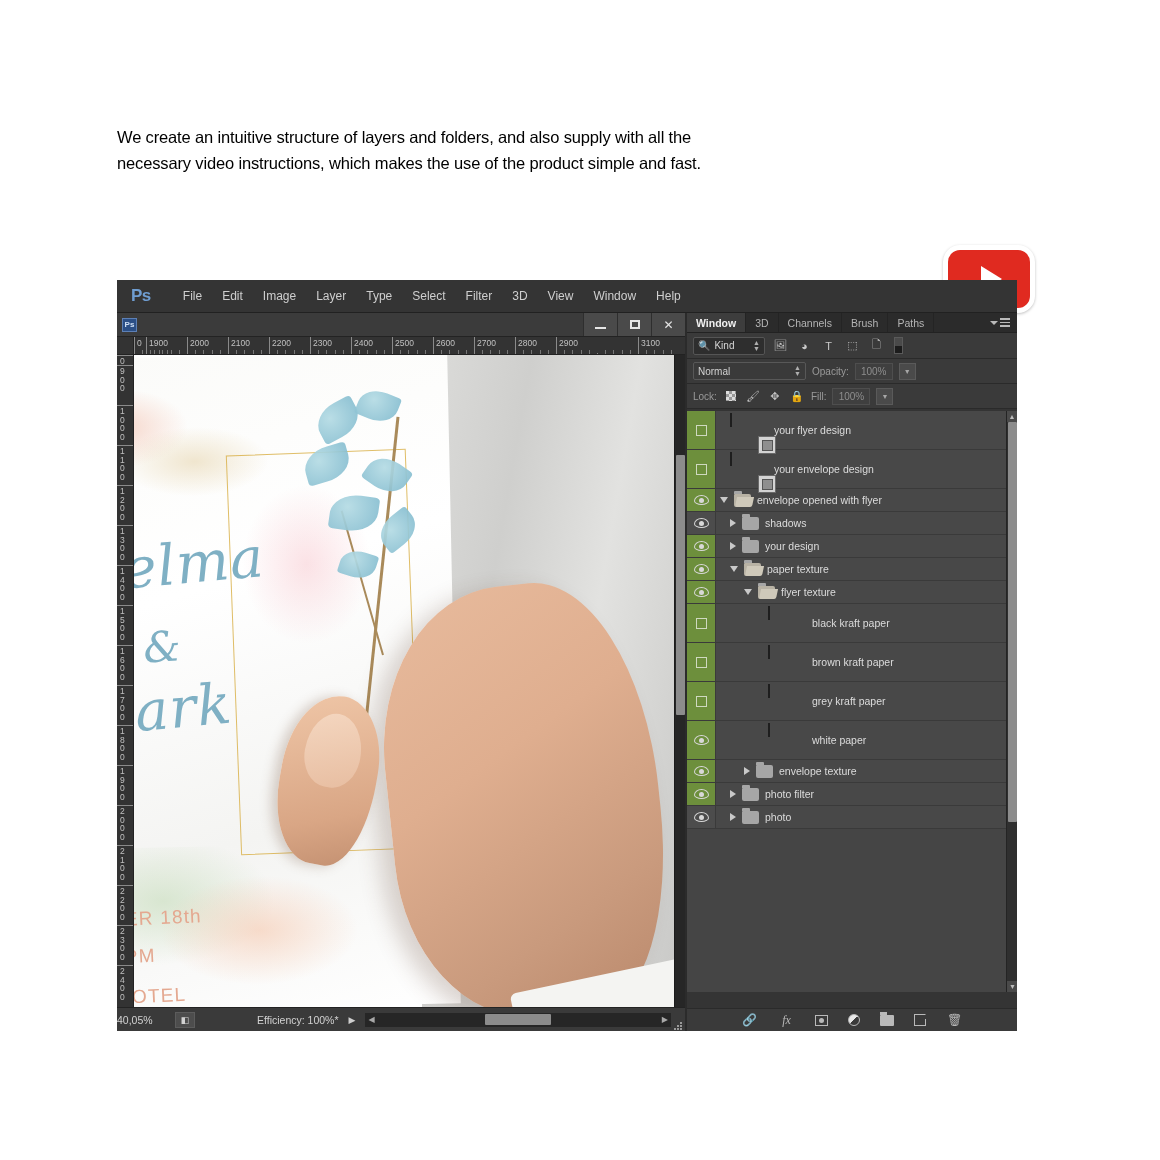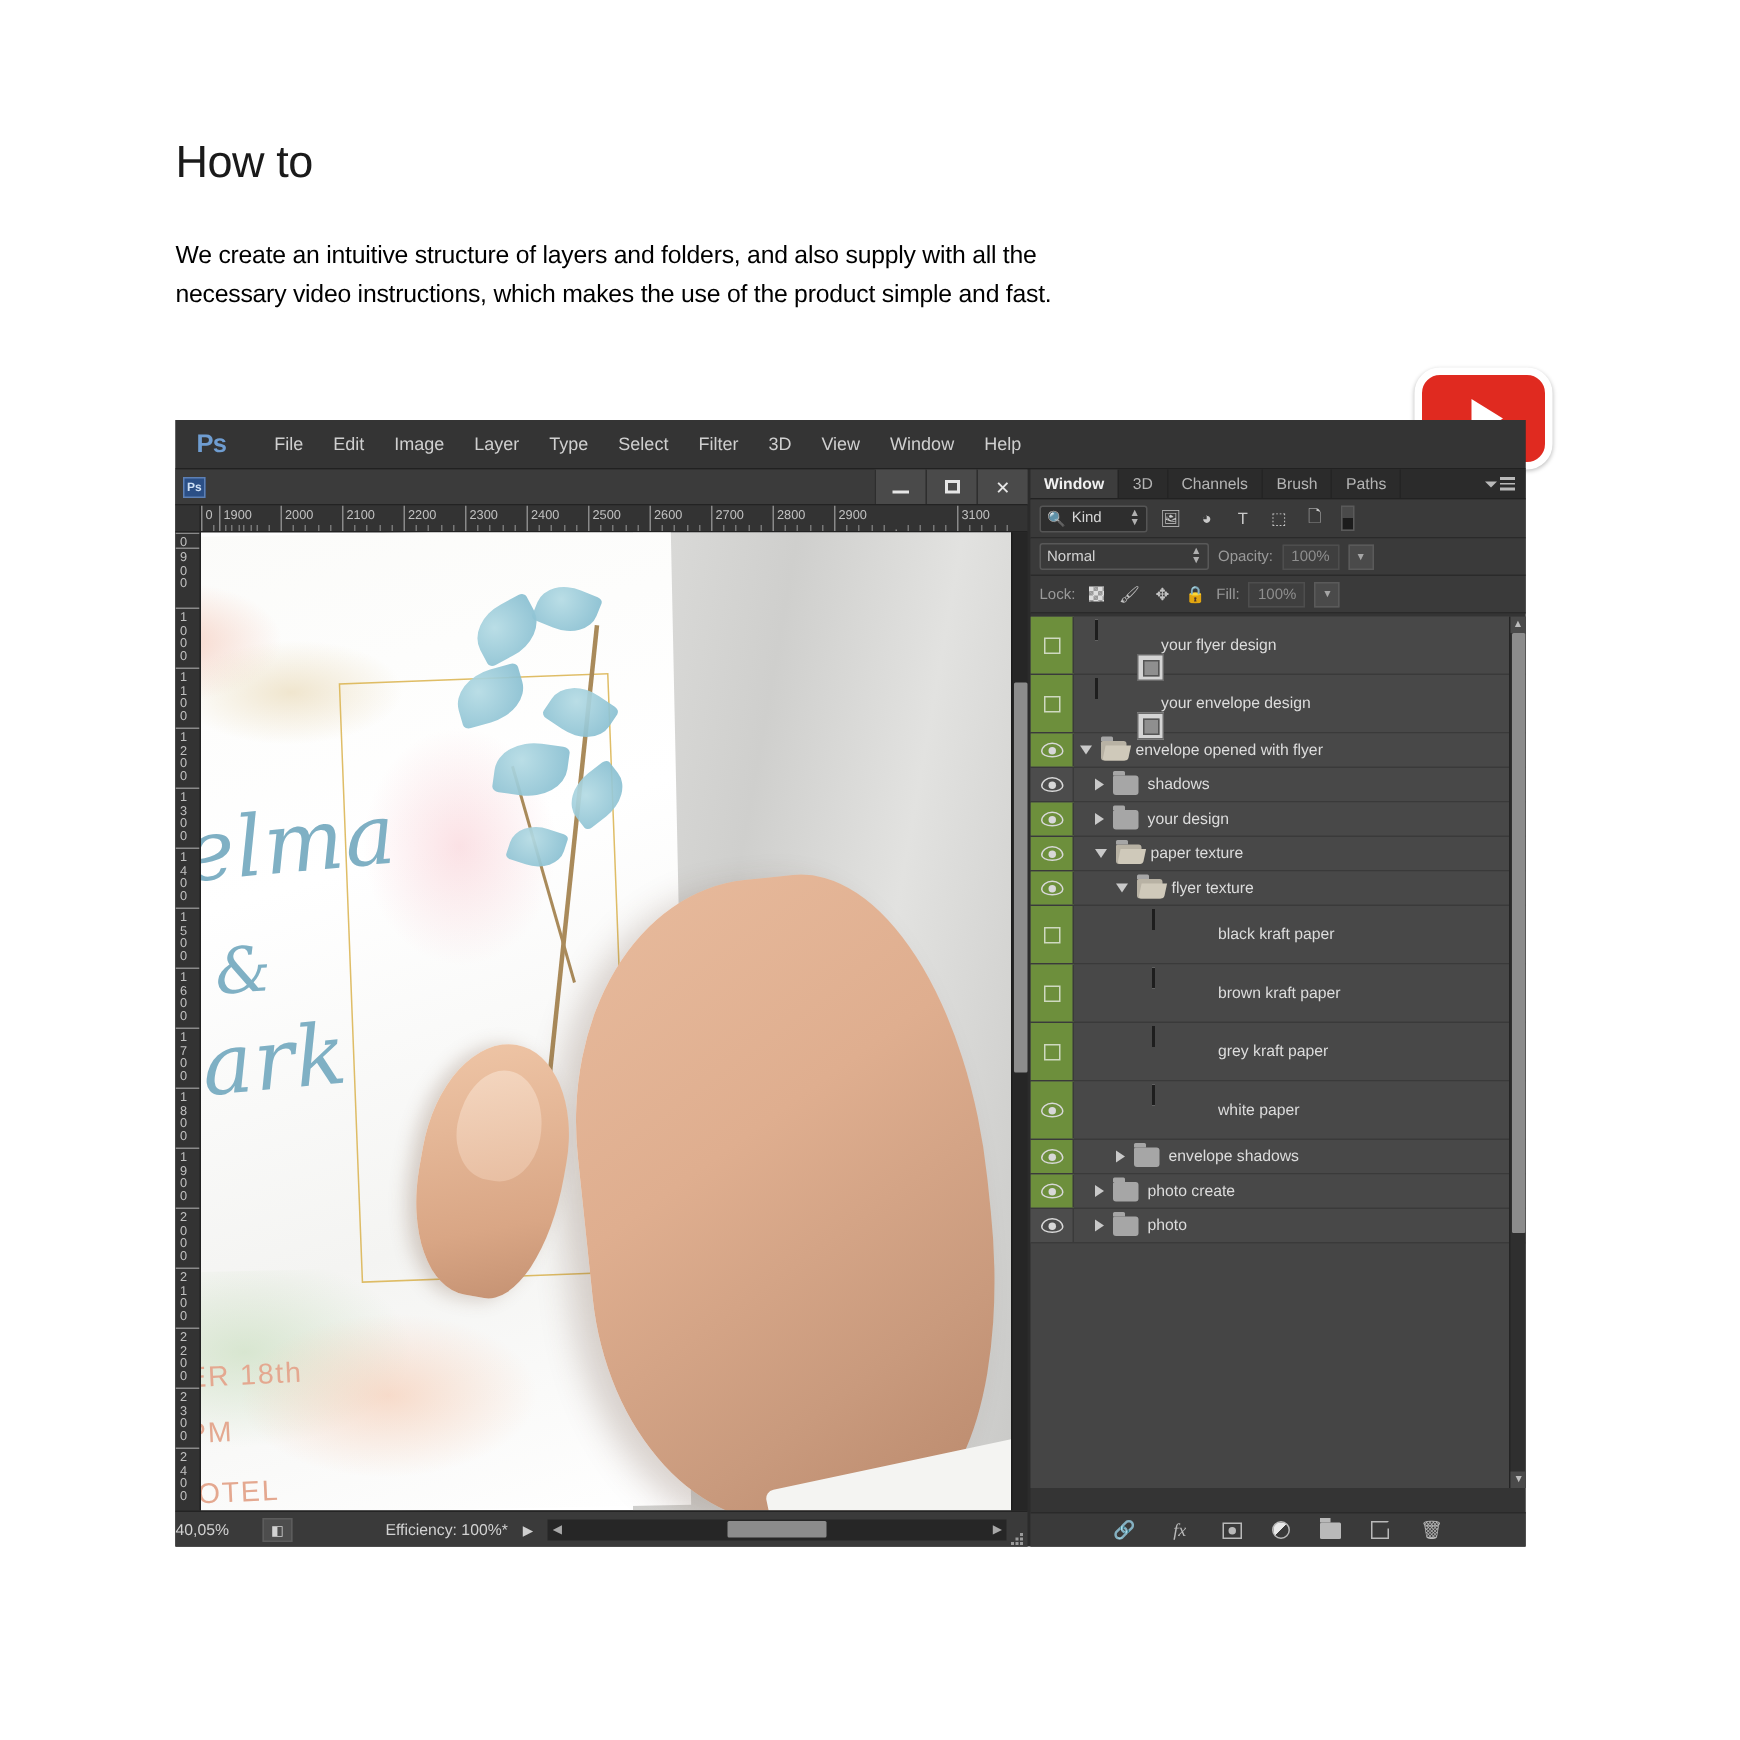--- a/index.html
+++ b/index.html
@@ -370,21 +370,20 @@
   .foot-circle { width: 12px; height: 12px; border-radius: 50%; background: linear-gradient(135deg,#e8e8e8 0 50%, #3a3a3a 50% 100%); border: 1.4px solid #b9b9b9; }
   .foot-folder { width: 14px; height: 11px; background: #b9b9b9; border-radius: 1px; position: relative; }
   .foot-folder::before { content:''; position:absolute; left:0; top:-2.5px; width:7px; height:2.5px; background:#b9b9b9; }
   .foot-new { width: 12px; height: 12px; border: 1.5px solid #b9b9b9; position: relative; }
   .foot-new::after { content:''; position:absolute; right:-1px; top:-1px; border-left:5px solid transparent; border-bottom:5px solid #3a3a3a; width:0;height:0; }
 </style>
 </head>
 <body>
 
 <div class="intro">
-  <div class="intro-title">How to</div>
   <div class="intro-body">We create an intuitive structure of layers and folders, and also supply with all the necessary video instructions, which makes the use of the product simple and fast.</div>
 </div>
 
 <div class="yt-badge">
   <div class="yt-tri"></div>
 </div>
 
 <div class="ps">
 
   <div class="ps-menubar">
@@ -819,31 +818,31 @@
               <span class="layer-name">white paper</span>
             </div>
           </div>
           <div class="layer-row compact">
             <div class="eye-cell on">
               <span class="eye-glyph"></span>
             </div>
             <div class="row-body indent-2">
               <span class="disc"></span>
               <span class="folder"></span>
-              <span class="layer-name">envelope shadows</span>
+              <span class="layer-name">envelope texture</span>
             </div>
           </div>
           <div class="layer-row compact">
             <div class="eye-cell on">
               <span class="eye-glyph"></span>
             </div>
             <div class="row-body indent-1">
               <span class="disc"></span>
               <span class="folder"></span>
-              <span class="layer-name">photo create</span>
+              <span class="layer-name">photo filter</span>
             </div>
           </div>
           <div class="layer-row compact">
             <div class="eye-cell plain">
               <span class="eye-glyph"></span>
             </div>
             <div class="row-body indent-1">
               <span class="disc"></span>
               <span class="folder"></span>
               <span class="layer-name">photo</span>

